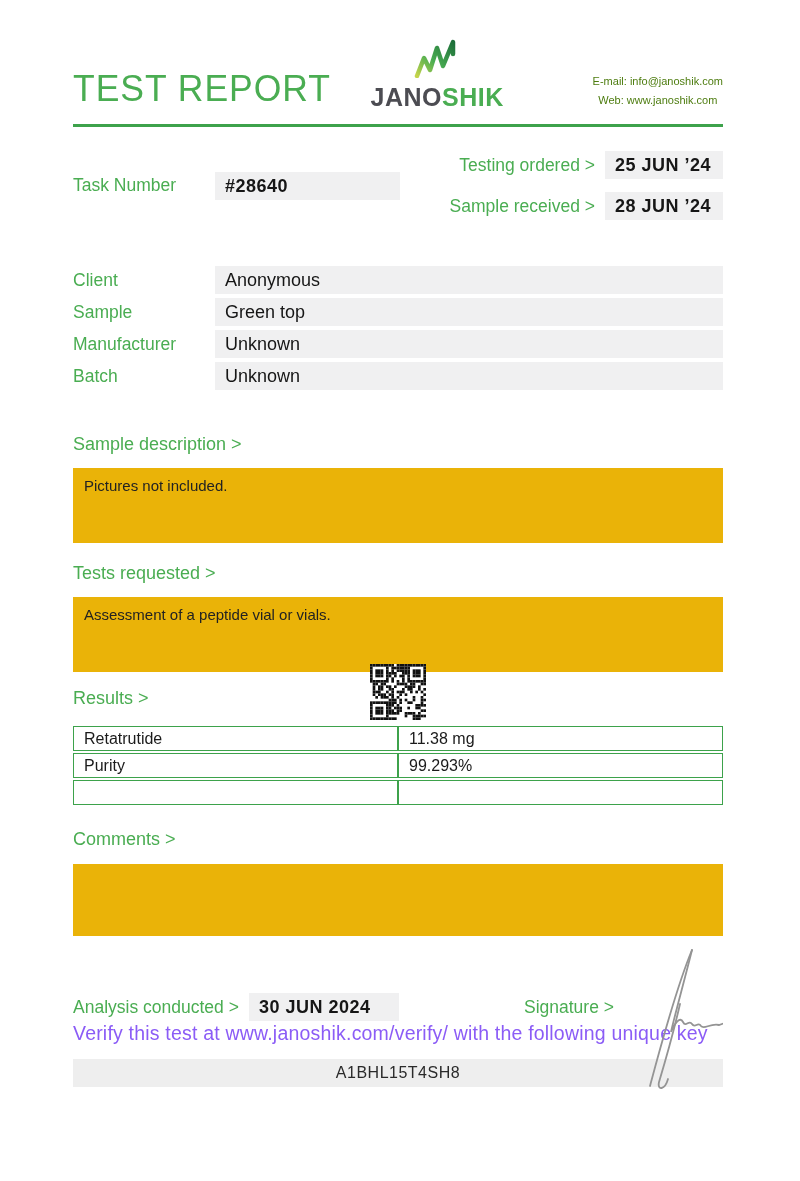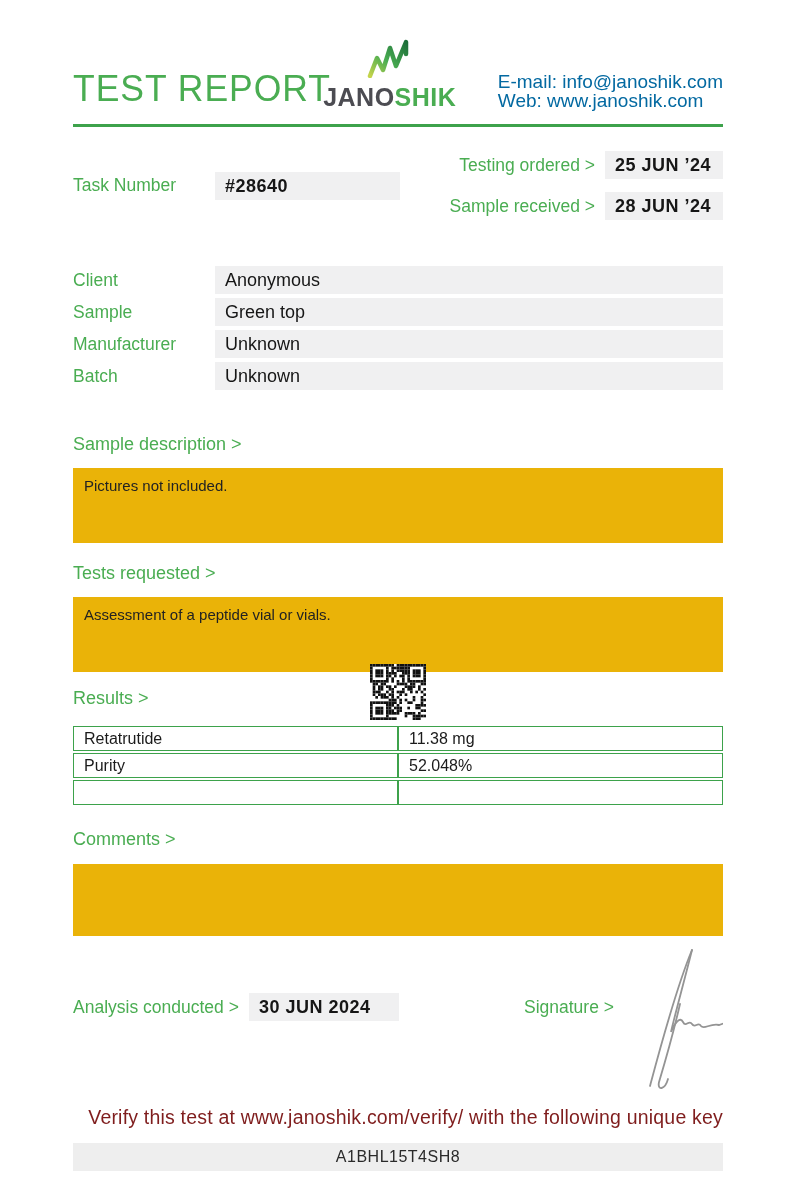--- a/index.html
+++ b/index.html
@@ -15,21 +15,21 @@
   
   .header { display:flex; align-items:flex-end; justify-content:space-between; }
   .report-title {
     color:#4aad52; font-size:37px; font-weight:400; letter-spacing:1px;
     transform:scaleX(.96); transform-origin:left bottom; white-space:nowrap;
   }
   .logo { display:flex; flex-direction:column; align-items:center; margin-left:-60px; }
   .logo-word { font-size:25px; font-weight:700; letter-spacing:.5px; line-height:1; margin-top:3px;}
   .logo-word .jano { color:#4c4c52; }
   .logo-word .shik { color:#4aad52;margin-top:16px; }
-  .contact { text-align:left; font-size:19px; color:#0369a1; line-height:19px; }
+  .contact { text-align:center; font-size:11px; color:#4d7c0f; line-height:19px; }
   .rule { height:3px; background:#3da24b; margin-top:14px; }
 
   
   .task-row { display:flex; justify-content:space-between; margin-top:24px; }
   .green-label { color:#4aad52; font-size:17.5px; white-space:nowrap; }
   .gbox {
     background:#f0f0f1; color:#161616; font-size:18px;
     padding:3px 10px; line-height:22px; min-height:28px; display:flex; align-items:center;
   }
   .task-left { display:flex; align-items:center; }
@@ -68,21 +68,21 @@
 
   
   .bottom-row { display:flex; justify-content:space-between; align-items:center; margin-top:56px; position:relative; }
   .analysis { display:flex; align-items:center; gap:10px; }
   .analysis .gbox { width:150px; font-weight:600; letter-spacing:.5px; white-space:nowrap;}
   .sig-group { display:flex; align-items:center; gap:14px; }
   .sig-area { position:relative; width:95px; height:30px; }
   .sig-area svg { position:absolute; top:-48px; left:0; }
 
   
-  .verify-line { color:#7f1d1d; font-size:19.5px; text-align:right; margin-top:84px; white-space:nowrap; letter-spacing:.2px;}
+  .verify-line { color:#8b5cf6; font-size:19.5px; text-align:left; white-space:nowrap; letter-spacing:.2px;}
   .key-box {
     background:#eeeeee; height:28px; margin-top:14px;
     display:flex; align-items:center; justify-content:center;
     font-size:16px; letter-spacing:.5px; color:#2a2a2a;
   }
 </style>
 </head>
 <body>
 
 <div class="page">
@@ -408,21 +408,21 @@
       </svg>
     <div class="section-heading" style="margin-top:0;">Results &gt;</div>
     <table class="results-table">
       <tbody>
         <tr>
           <td class="c1">Retatrutide</td>
           <td>11.38 mg</td>
         </tr>
         <tr>
           <td class="c1">Purity</td>
-          <td>52.048%</td>
+          <td>99.293%</td>
         </tr>
         <tr>
           <td class="c1"></td>
           <td></td>
         </tr>
       </tbody>
     </table>
   </div>
 
   <div class="section-heading" style="margin-top:22px;">Comments &gt;</div>

